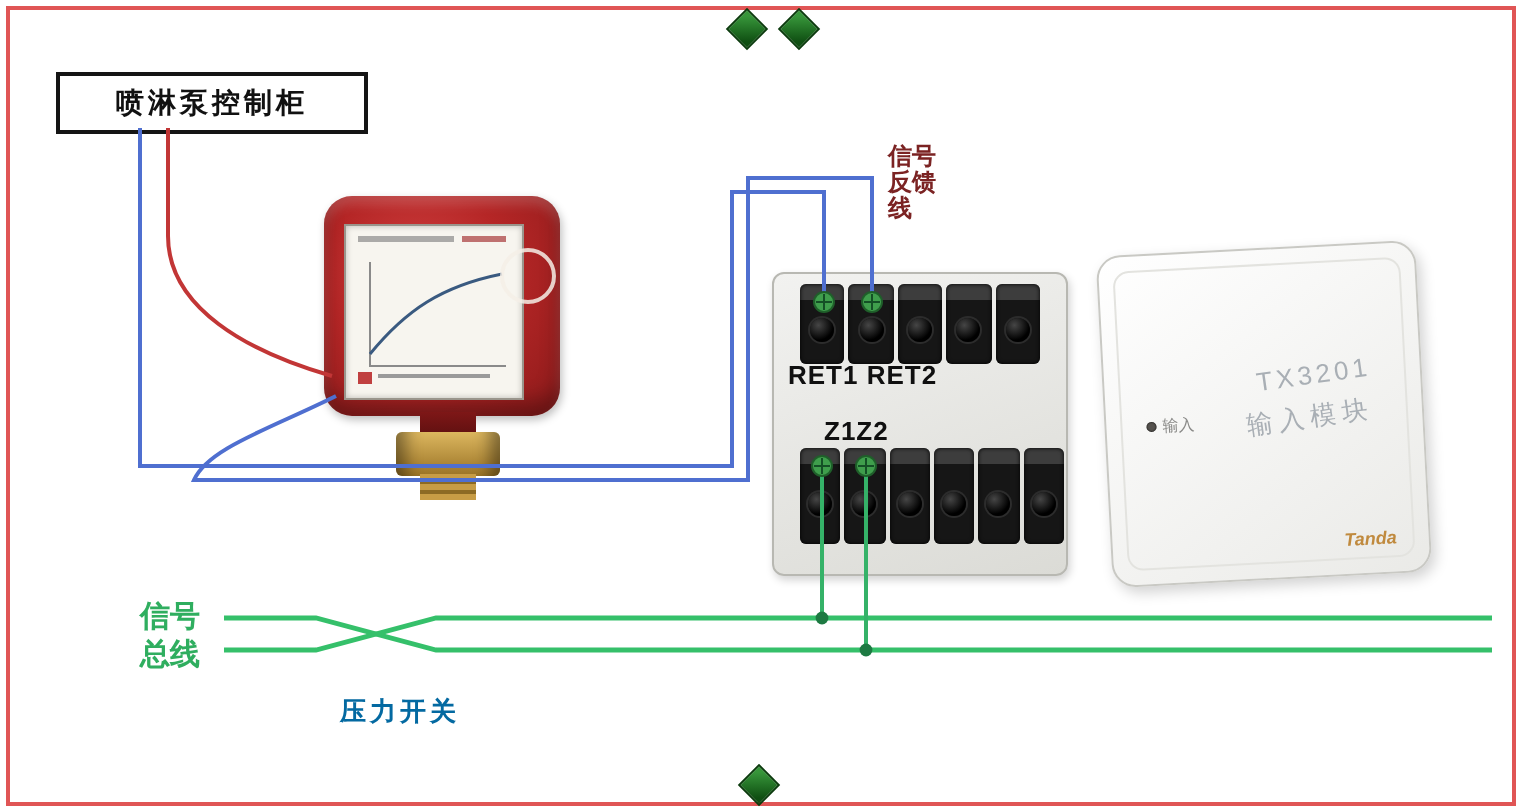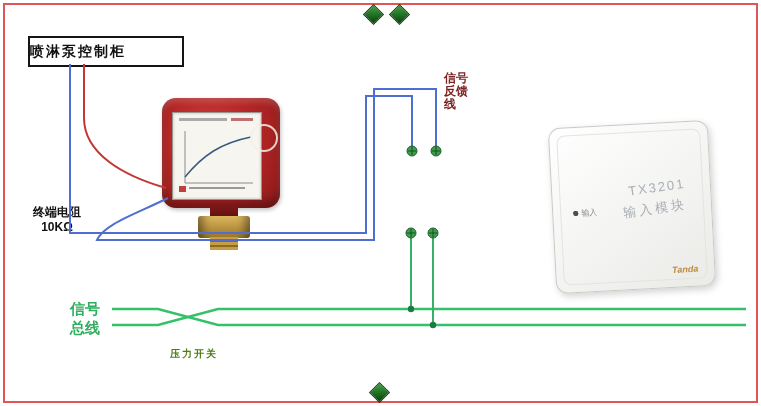--- a/index.html
+++ b/index.html
@@ -7,21 +7,21 @@
           font-family:"Liberation Sans","DejaVu Sans",sans-serif;}
   .frame{position:absolute;inset:3px;border:2px solid #e05555;}
 
   
   .diamond{position:absolute;width:13px;height:13px;transform:rotate(45deg);
            background:linear-gradient(135deg,#37963a 15%,#0f4f12 85%);border:1px solid #0b3b0d;}
   .d1{left:366px;top:7px}.d2{left:392px;top:7px}.d3{left:372px;top:385px}
 
   
   .cabinet{position:absolute;left:28px;top:36px;width:152px;height:27px;border:2px solid #151515;
-           background:#fff;display:flex;align-items:center;justify-content:flex-start;
+           background:#fff;display:flex;align-items:center;justify-content:center;
            font-size:14px;font-weight:bold;color:#111;letter-spacing:2px;}
 
   
   .pswitch{position:absolute;left:160px;top:96px;width:124px;height:158px;}
   .ps-body{position:absolute;left:2px;top:2px;width:118px;height:110px;border-radius:14px;
            background:radial-gradient(circle at 40% 35%,#d04040 0%,#b52626 45%,#8c1a1a 100%);
            box-shadow:inset 0 -7px 10px rgba(0,0,0,.3), inset 0 4px 6px rgba(255,255,255,.18), 1px 2px 4px rgba(0,0,0,.25);}
   .ps-plate{position:absolute;left:10px;top:14px;width:88px;height:86px;background:#f7f5ef;
             border:1px solid #9a958c;box-shadow:inset 0 0 3px rgba(0,0,0,.25);}
   .ps-ring{position:absolute;right:2px;top:26px;width:24px;height:24px;border-radius:50%;
@@ -61,21 +61,21 @@
   .m-port{position:absolute;left:20px;top:80px;color:#8a8a88;font-size:8px;display:flex;align-items:center;gap:3px;}
   .m-led{width:5px;height:5px;border-radius:50%;background:#55524e;box-shadow:inset 0 0 1px #000;}
   .m-brand{position:absolute;right:16px;bottom:12px;color:#c08a3e;font-size:9px;font-style:italic;font-weight:bold;}
 
   
   .lab-feedback{position:absolute;left:444px;top:72px;width:30px;font-size:12px;font-weight:bold;
                 color:#7b2323;line-height:13px;}
   .lab-resistor{position:absolute;left:24px;top:205px;width:66px;font-size:12px;font-weight:bold;
                 color:#111;line-height:15px;text-align:center;}
   .lab-bus{position:absolute;left:70px;top:299px;font-size:15px;font-weight:bold;color:#2fae5f;line-height:19px;}
-  .caption{position:absolute;font-size:10px;font-weight:bold;color:#4d7c0f;letter-spacing:2px;}
+  .caption{position:absolute;font-size:13px;font-weight:bold;color:#0369a1;letter-spacing:2px;}
   .cap-ps{left:170px;top:347px}
   .cap-mod{left:578px;top:347px}
 
   .wires{position:absolute;left:0;top:0;pointer-events:none;}
 </style>
 </head>
 <body>
 
 <div class="canvas">
   <div class="frame"></div>
@@ -100,41 +100,57 @@
           <rect x="6" y="73" width="7" height="6" fill="#c04040"></rect>
         </svg>
       </div>
       <div class="ps-ring"></div>
     </div>
     <div class="ps-neck"></div>
     <div class="ps-nut"></div>
     <div class="ps-stud"></div>
   </div>
 
+  <div class="tblock">
+    <div class="tplate"></div>
+    <div class="tstrip top">
+      <div class="tcell"></div>
+      <div class="tcell"></div>
+      <div class="tcell"></div>
+      <div class="tcell"></div>
+      <div class="tcell"></div>
+    </div>
+    <div class="tlabel ret">RET1 RET2</div>
+    <div class="tlabel z">Z1Z2</div>
+    <div class="tstrip bottom">
+      <div class="tcell"></div>
+      <div class="tcell"></div>
+      <div class="tcell"></div>
+      <div class="tcell"></div>
+      <div class="tcell"></div>
+      <div class="tcell"></div>
+    </div>
+  </div>
 
   <div class="module">
     <div class="m-model">TX3201</div>
     <div class="m-name">输入模块</div>
     <div class="m-port">
       <span class="m-led"></span>
       <span>输入</span>
     </div>
     <div class="m-brand">Tanda</div>
   </div>
 
   <div class="lab-feedback">
     <div>信号</div>
     <div>反馈</div>
     <div>线</div>
   </div>
 
-  <div class="lab-resistor">
-    <div>终端电阻</div>
-    <div>10KΩ</div>
-  </div>
 
   <div class="lab-bus">
     <div>信号</div>
     <div>总线</div>
   </div>
 
   <div class="caption cap-ps">压力开关</div>
 
   <svg class="wires" width="761" height="406" viewBox="0 0 761 406">
     <path fill="none" stroke-width="2" d="M 84,64 L 84,118 C 84,154 124,176 166,188" stroke="#c23636"></path>

